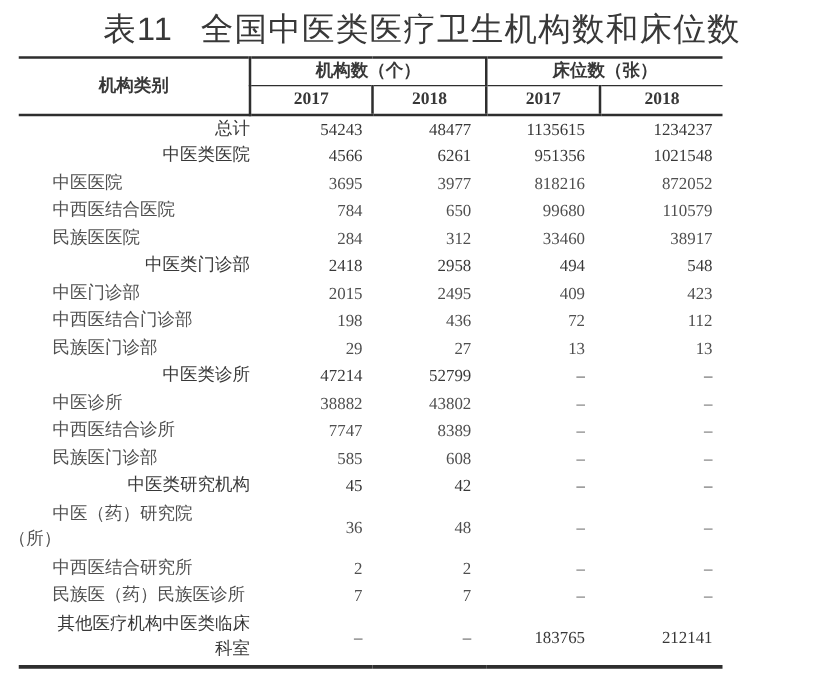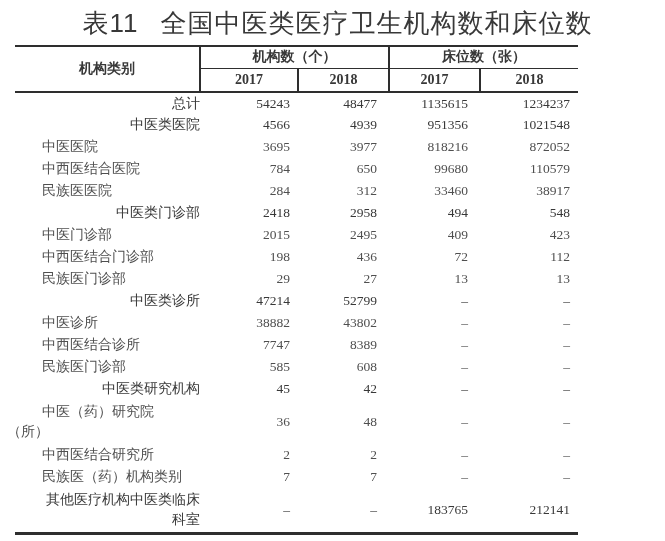--- a/index.html
+++ b/index.html
@@ -128,21 +128,21 @@
           <td class="num c1">54243</td>
           <td class="num c2">48477</td>
           <td class="num c3">1135615</td>
           <td class="num c4">1234237</td>
         </tr>
         <tr class="bold">
           <td class="label">
             <div class="ln ind-sec">中医类医院</div>
           </td>
           <td class="num c1">4566</td>
-          <td class="num c2">4939</td>
+          <td class="num c2">6261</td>
           <td class="num c3">951356</td>
           <td class="num c4">1021548</td>
         </tr>
         <tr>
           <td class="label">
             <div class="ln ind-sub">中医医院</div>
           </td>
           <td class="num c1">3695</td>
           <td class="num c2">3977</td>
           <td class="num c3">818216</td>
@@ -261,21 +261,21 @@
           <td class="label">
             <div class="ln ind-sub">中西医结合研究所</div>
           </td>
           <td class="num c1">2</td>
           <td class="num c2">2</td>
           <td class="num c3">–</td>
           <td class="num c4">–</td>
         </tr>
         <tr>
           <td class="label">
-            <div class="ln ind-sub">民族医（药）机构类别</div>
+            <div class="ln ind-sub">民族医（药）民族医诊所</div>
           </td>
           <td class="num c1">7</td>
           <td class="num c2">7</td>
           <td class="num c3">–</td>
           <td class="num c4">–</td>
         </tr>
         <tr class="bold tall">
           <td class="label">
             <div class="ln ind-sec">其他医疗机构中医类临床</div>
             <div class="ln ind-sec">科室</div>

